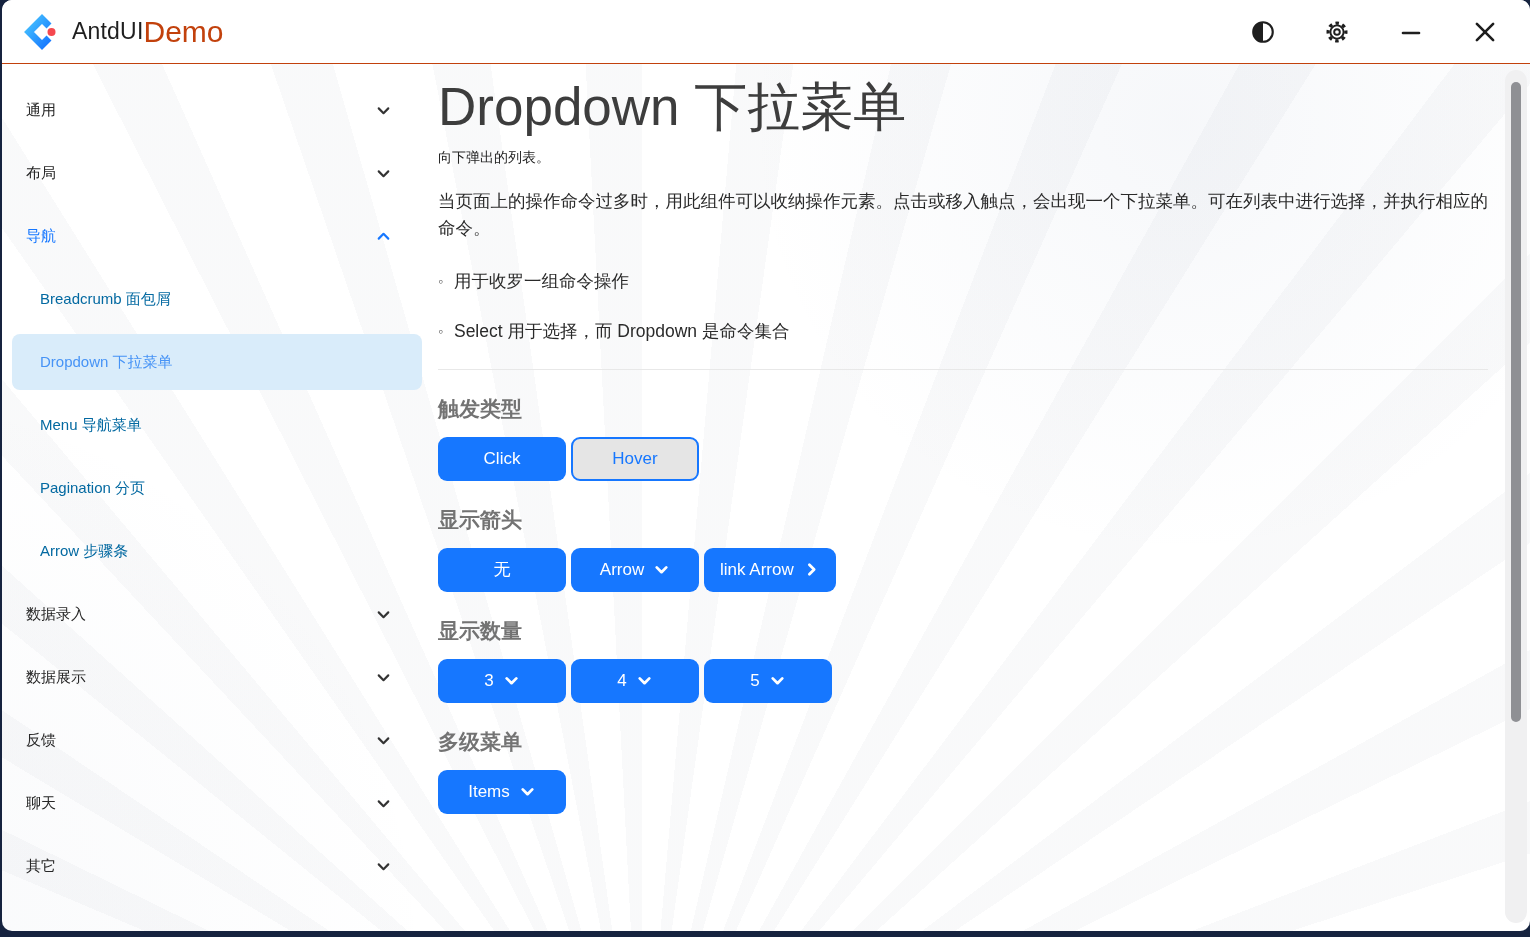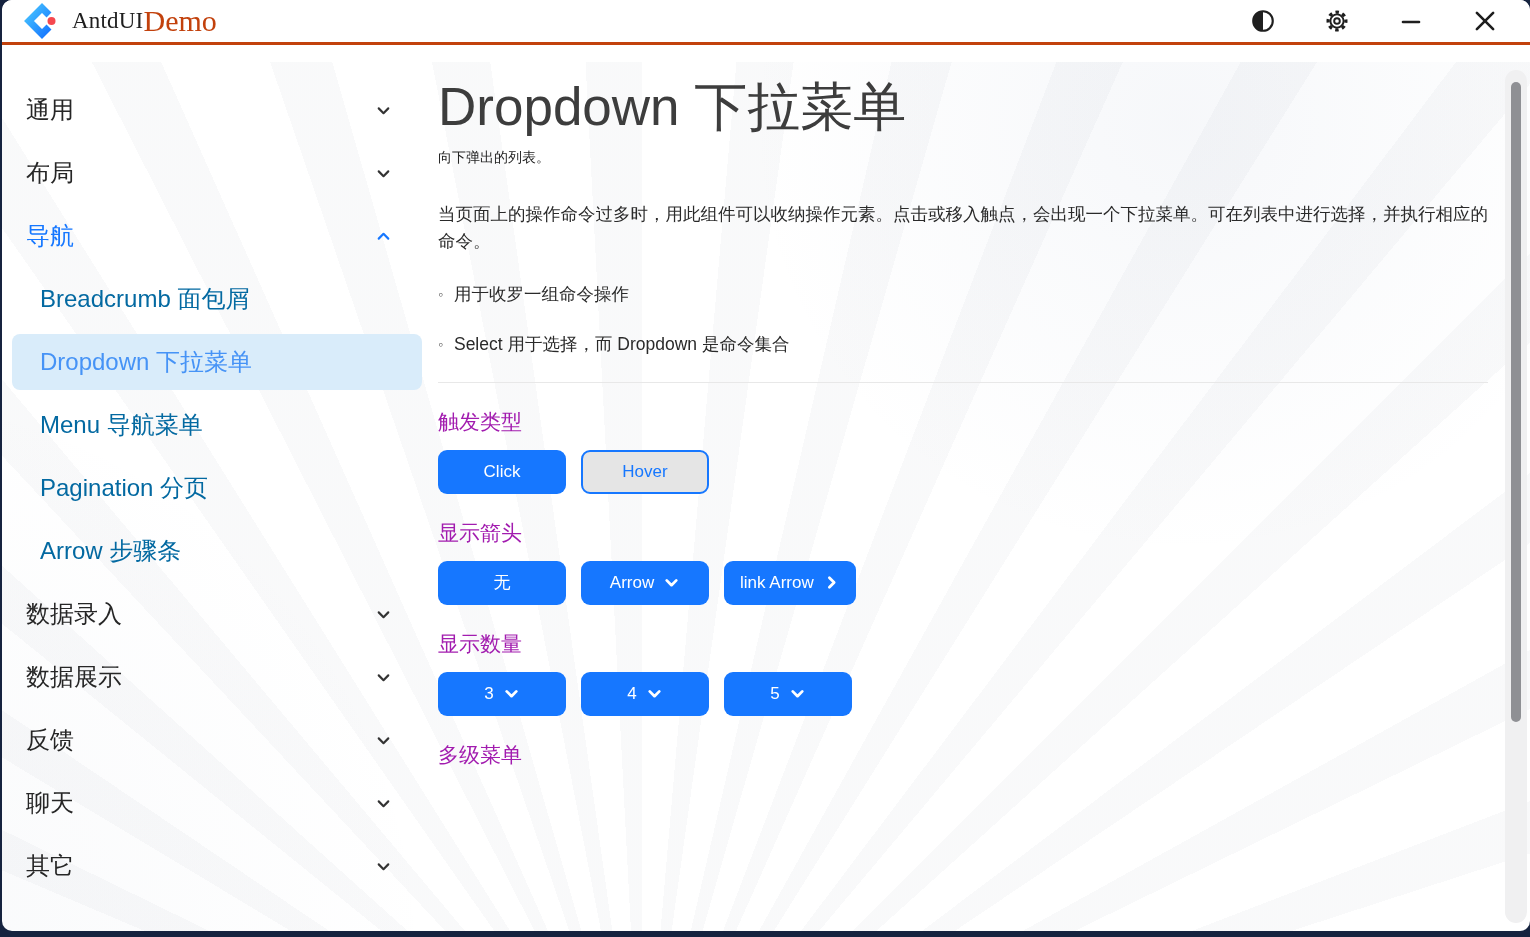--- a/index.html
+++ b/index.html
@@ -25,62 +25,62 @@
   #window::after{
     content:"";position:absolute;inset:62px 0 0 0;pointer-events:none;z-index:1;
     background:
       radial-gradient(circle 620px at 1180px 60px, rgba(130,150,185,0.07), rgba(130,150,185,0.0) 70%),
       repeating-conic-gradient(from -35deg at 640px 1080px, rgba(110,120,140,0.045) 0deg 3deg, rgba(0,0,0,0) 3deg 8deg),
       radial-gradient(circle 900px at -150px 900px, rgba(120,140,175,0.05), rgba(0,0,0,0) 65%);
   }
 
   
   #titlebar{
-    position:relative;z-index:5;height:45px;background:#fff;
-    border-bottom:3px solid #c2410c;
-    display:flex;align-items:center;padding:0 22px;font-family:Liberation Serif, serif;
+    position:relative;z-index:5;height:64px;background:#fff;
+    border-bottom:1px solid #c2410c;
+    display:flex;align-items:center;padding:0 22px;
   }
   .logo{width:36px;height:36px;flex:0 0 auto}
   .brand{font-size:23px;color:#1f1f1f;margin-left:12px;letter-spacing:.2px}
   .brand-demo{font-size:30px;color:#c2410c;}
   .tb-spacer{flex:1}
   .tb-btn{
     width:46px;height:46px;display:flex;align-items:center;justify-content:center;
     margin-left:28px;cursor:pointer;border-radius:6px;background:transparent;border:none;padding:0;
   }
 
   
   #sidebar{
     position:absolute;top:63px;left:0;width:430px;bottom:0;z-index:2;
     padding-top:12px;
   }
   .nav-row{
     height:56px;margin:7px 10px 0;border-radius:8px;
-    display:flex;align-items:center;font-size:24px;color:#262626;cursor:pointer;text-align:right;
+    display:flex;align-items:center;font-size:15px;color:#262626;cursor:pointer;text-align:right;
   }
   .nav-group{justify-content:space-between;padding:0 30px 0 14px}
   .nav-group .nav-label.active{color:var(--primary)}
   .nav-item{padding-left:28px;color:#0369a1}
   .nav-item.selected{background:var(--selected-bg);color:var(--selected-text)}
 
   
   #main{
     position:absolute;top:63px;left:430px;right:32px;bottom:0;z-index:2;
     padding:0 0 0 6px;
   }
   h1{
     margin:14px 0 0;font-size:53px;line-height:1.12;font-weight:400;color:#3d3d3d;
   }
   .subtitle{font-size:14px;color:#242424;margin-top:13px}
-  .desc{font-size:17.5px;color:#2a2a2a;line-height:1.55;margin-top:34px;max-width:1050px}
+  .desc{font-size:17.5px;color:#2a2a2a;line-height:1.55;margin-top:21px;max-width:1050px}
   .bullet{display:flex;align-items:center;gap:11px;font-size:17.5px;color:#2a2a2a;margin-top:26px}
   .bullet .dot{font-size:14px;color:#595959;line-height:1}
   .divider{height:1px;background:#e8e8e8;margin-top:26px;margin-right:10px}
-  .section h3{margin:25px 0 0;font-size:21px;font-weight:400;color:#a21caf}
-  .btn-row{display:flex;gap:15px;margin-top:14px}
+  .section h3{margin:25px 0 0;font-size:21px;font-weight:700;color:#737373}
+  .btn-row{display:flex;gap:5px;margin-top:14px}
   .btn{
     height:44px;min-width:128px;padding:0 16px;border-radius:9px;
     display:flex;align-items:center;justify-content:center;gap:9px;
     font-size:17px;font-family:inherit;cursor:pointer;border:none;
   }
   .btn.filled{background:var(--primary);color:#fff}
   .btn.outline{background:#e5e5e5;color:var(--primary);border:2px solid var(--primary)}
 
   
   .scroll-track{
@@ -269,20 +269,28 @@
             <button class="btn filled">
               <span>5</span>
               <svg width="17" height="17" viewBox="0 0 16 16">
                 <polyline points="3.5,6 8,10.5 12.5,6" fill="none" stroke="#ffffff" stroke-width="2.6" stroke-linecap="round" stroke-linejoin="round"></polyline>
               </svg>
             </button>
           </div>
         </div>
         <div class="section">
           <h3>多级菜单</h3>
+          <div class="btn-row">
+            <button class="btn filled">
+              <span>Items</span>
+              <svg width="17" height="17" viewBox="0 0 16 16">
+                <polyline points="3.5,6 8,10.5 12.5,6" fill="none" stroke="#ffffff" stroke-width="2.6" stroke-linecap="round" stroke-linejoin="round"></polyline>
+              </svg>
+            </button>
+          </div>
         </div>
       </div>
   </main>
 
   <div class="scroll-track">
     <div class="scroll-thumb"></div>
   </div>
 
 </div>
 

